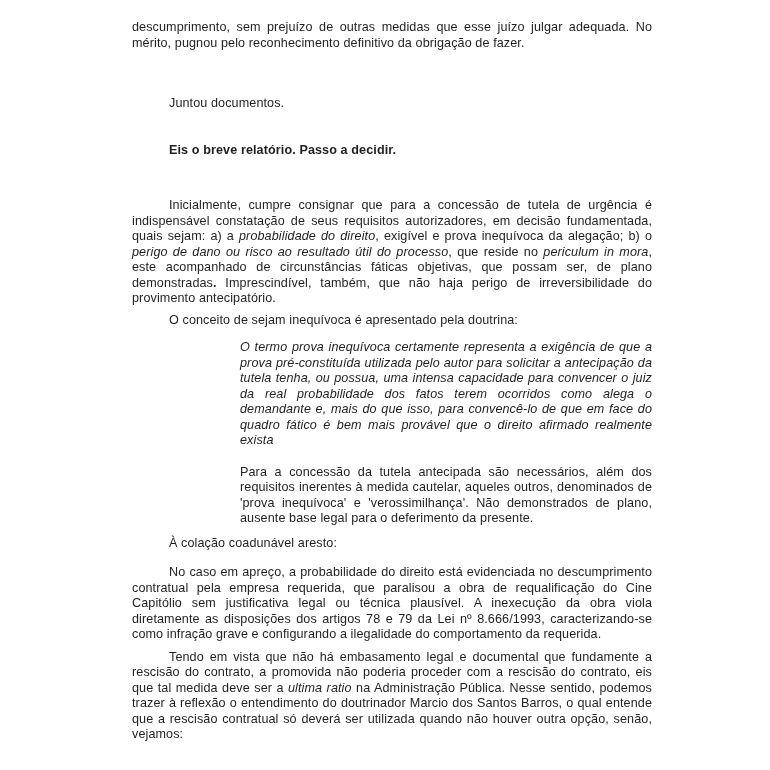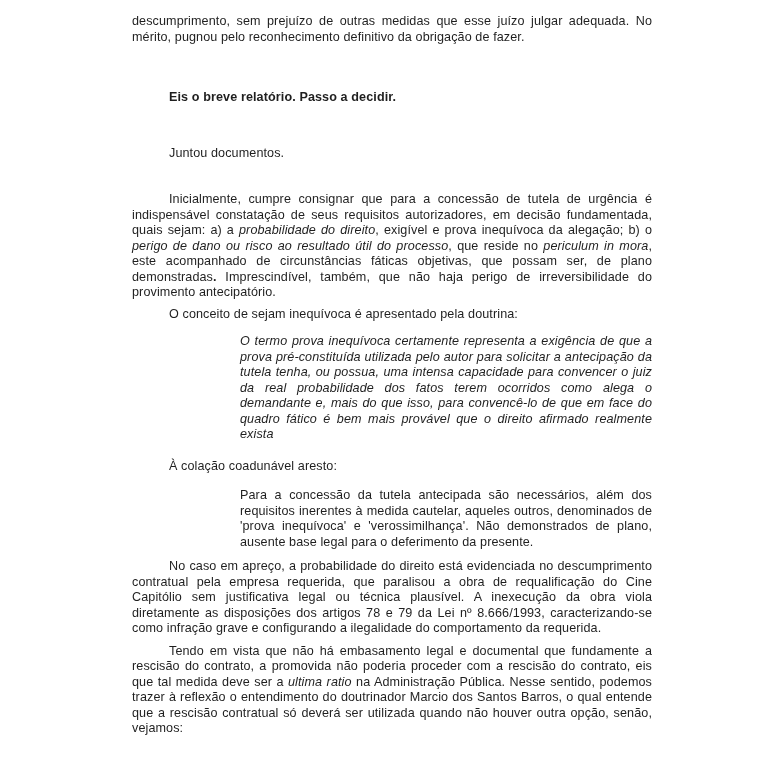--- a/index.html
+++ b/index.html
@@ -12,21 +12,21 @@
     width: 770px;
     height: 770px;
     overflow: hidden;
     font-family: "Liberation Sans", "DejaVu Sans", sans-serif;
     color: #1f1f1f;
   }
   .page {
     box-sizing: border-box;
     width: 770px;
     height: 770px;
-    padding: 14px 118px 0 132px;
+    padding: 20px 118px 0 132px;
     background: #ffffff;
   }
   .para {
     margin: 0;
     font-size: 12.6px;
     line-height: 15.5px;
     text-align: justify;
     text-indent: 37px;
     letter-spacing: 0.1px;
   }
@@ -51,33 +51,33 @@
   .mb-7  { margin-bottom: 7px; }
   .mb-6  { margin-bottom: 6px; }
 </style>
 </head>
 <body>
 
 <div class="page">
 
   <p class="para noindent mb-45"><span>descumprimento, sem prejuízo de outras medidas que esse juízo julgar adequada. No mérito, pugnou pelo reconhecimento definitivo da obrigação de fazer.</span></p>
 
+  <p class="para mb-31"><span>Juntou documentos.</span></p>
+
   <p class="para mb-40"><span class="b">Eis o breve relatório. Passo a decidir.</span></p>
-
-  <p class="para mb-31"><span>Juntou documentos.</span></p>
 
   <p class="para mb-6"><span>Inicialmente, cumpre consignar que para a concessão de tutela de urgência é indispensável constatação de seus requisitos autorizadores, em decisão fundamentada, quais sejam: a) a </span><span class="bi">probabilidade do direito</span><span>, exigível e prova inequívoca da alegação; b) o </span><span class="bi">perigo de dano ou risco ao resultado útil do processo</span><span>, que reside no </span><span class="i">periculum in mora</span><span>, este acompanhado de circunstâncias fáticas objetivas, que possam ser, de plano demonstradas</span><span class="b">.</span><span> Imprescindível, também, que não haja perigo de irreversibilidade do provimento antecipatório.</span></p>
 
   <p class="para mb-12"><span>O conceito de sejam inequívoca é apresentado pela doutrina:</span></p>
 
   <p class="para quote mb-8"><span class="i">O termo prova inequívoca certamente representa a exigência de que a prova pré-constituída utilizada pelo autor para solicitar a antecipação da tutela tenha, ou possua, uma intensa capacidade para convencer o juiz da real probabilidade dos fatos terem ocorridos como alega o demandante e, mais do que isso, para convencê-lo de que em face do quadro fático é bem mais provável que o direito afirmado realmente exista</span></p>
 
 
+  <p class="para quote mb-9"><span>Para a concessão da tutela antecipada são necessários, além dos requisitos inerentes à medida cautelar, aqueles outros, denominados de 'prova inequívoca' e 'verossimilhança'. Não demonstrados de plano, ausente base legal para o deferimento da presente.</span></p>
+
   <p class="para mb-14"><span>À colação coadunável aresto:</span></p>
-
-  <p class="para quote mb-9"><span>Para a concessão da tutela antecipada são necessários, além dos requisitos inerentes à medida cautelar, aqueles outros, denominados de 'prova inequívoca' e 'verossimilhança'. Não demonstrados de plano, ausente base legal para o deferimento da presente.</span></p>
 
 
   <p class="para mb-7"><span>No caso em apreço, a probabilidade do direito está evidenciada no descumprimento contratual pela empresa requerida, que paralisou a obra de requalificação do Cine Capitólio sem justificativa legal ou técnica plausível. A inexecução da obra viola diretamente as disposições dos artigos 78 e 79 da Lei nº 8.666/1993, caracterizando-se como infração grave e configurando a ilegalidade do comportamento da requerida.</span></p>
 
   <p class="para"><span>Tendo em vista que não há embasamento legal e documental que fundamente a rescisão do contrato, a promovida não poderia proceder com a rescisão do contrato, eis que tal medida deve ser a </span><span class="i">ultima ratio</span><span> na Administração Pública. Nesse sentido, podemos trazer à reflexão o entendimento do doutrinador Marcio dos Santos Barros, o qual entende que a rescisão contratual só deverá ser utilizada quando não houver outra opção, senão, vejamos:</span></p>
 
 </div>
 
 </body></html>

